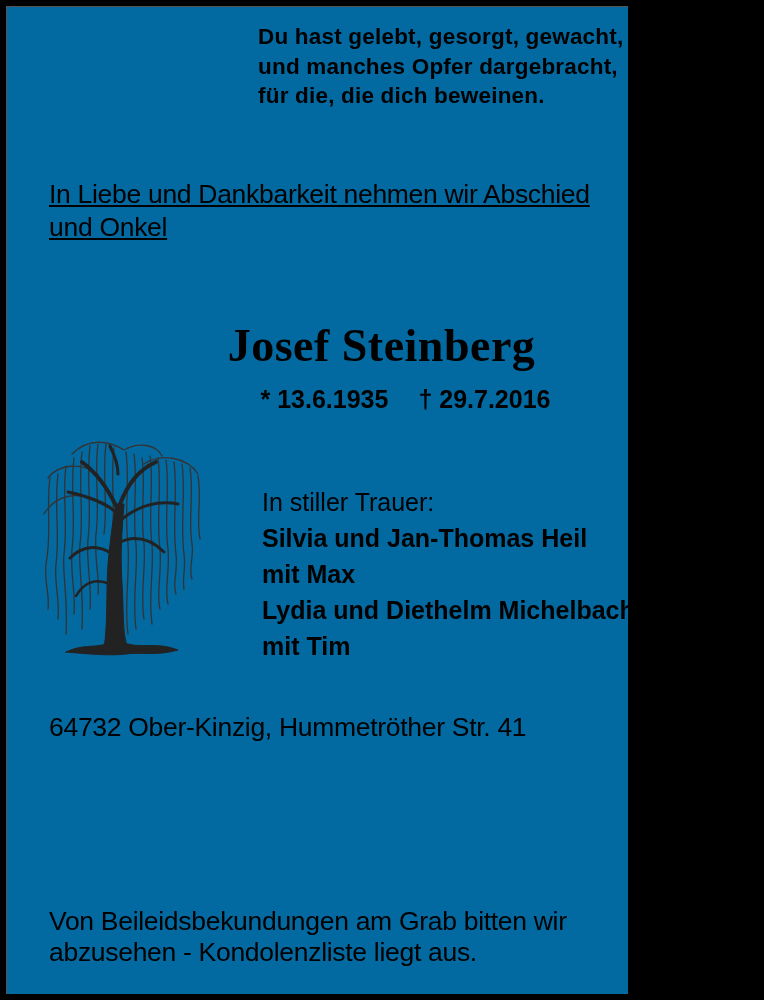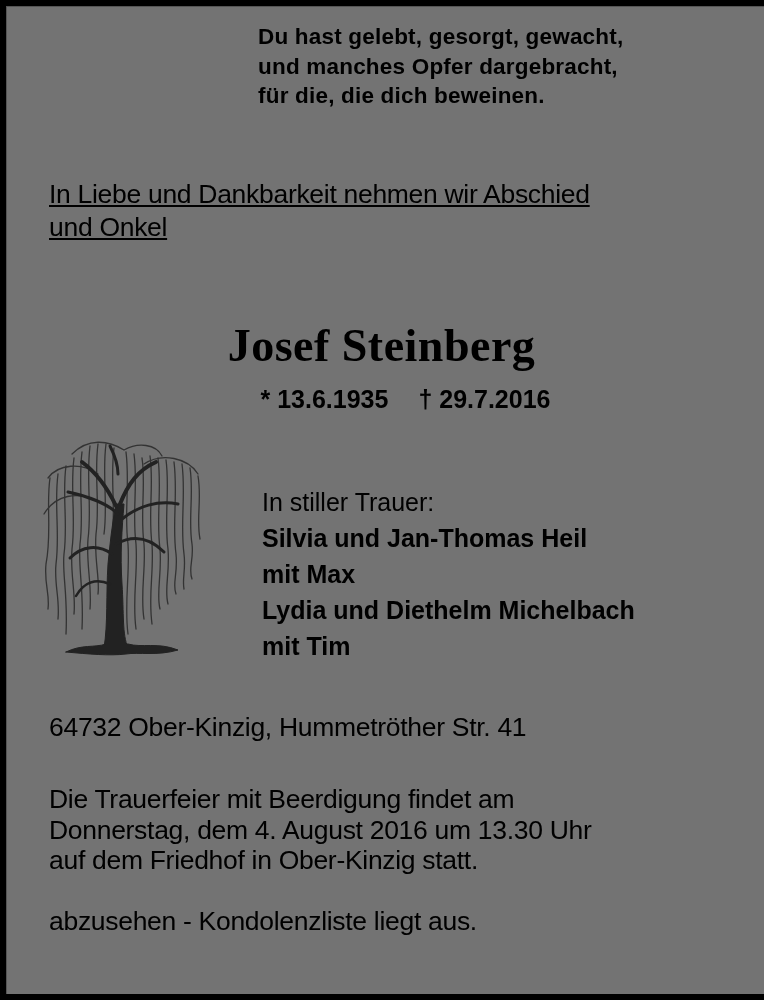--- a/index.html
+++ b/index.html
@@ -1,19 +1,19 @@
 <!DOCTYPE html>
 <html><head>
   <meta charset="utf-8">
   <style>
     html, body { margin: 0; padding: 0; background: #000; }
     body { width: 764px; height: 1000px; overflow: hidden; }
     .frame {
-      position: absolute; left: 6px; top: 6px; width: 759px; height: 988px;
-      background: #737373; color: #000; box-shadow: inset 1px 1px 0 #555;
+      position: absolute; left: 6px; top: 6px; width: 622px; height: 988px;
+      background: #0369a1; color: #000; box-shadow: inset 1px 1px 0 #555;
     }
     .sans { font-family: "Liberation Sans", sans-serif; }
     .serif { font-family: "Liberation Serif", serif; }
     .verse {
       position: absolute; left: 252px; top: 16px; width: 480px;
       font-weight: bold; font-size: 22.5px; line-height: 29.5px; letter-spacing: 0.2px;
     }
     .verse div { white-space: nowrap; }
     .intro {
       position: absolute; left: 43px; top: 172px; width: 690px;
@@ -123,23 +123,19 @@
   <div class="mourners sans">
     <div>In stiller Trauer:</div>
     <div class="b">Silvia und Jan-Thomas Heil</div>
     <div class="b">mit Max</div>
     <div class="b">Lydia und Diethelm Michelbach</div>
     <div class="b">mit Tim</div>
   </div>
 
   <div class="address sans">64732 Ober-Kinzig, Hummetröther Str. 41</div>
 
-  <div class="ceremony sans">
-    <div>Die Trauerfeier mit Beerdigung findet am</div>
-    <div>Donnerstag, dem 4. August 2016 um 13.30 Uhr</div>
-    <div>auf dem Friedhof in Ober-Kinzig statt.</div>
-  </div>
 
   <div class="closing sans">
+    <div>Von Beileidsbekundungen am Grab bitten wir</div>
     <div>abzusehen - Kondolenzliste liegt aus.</div>
   </div>
 
 </div>
 
 </body></html>

